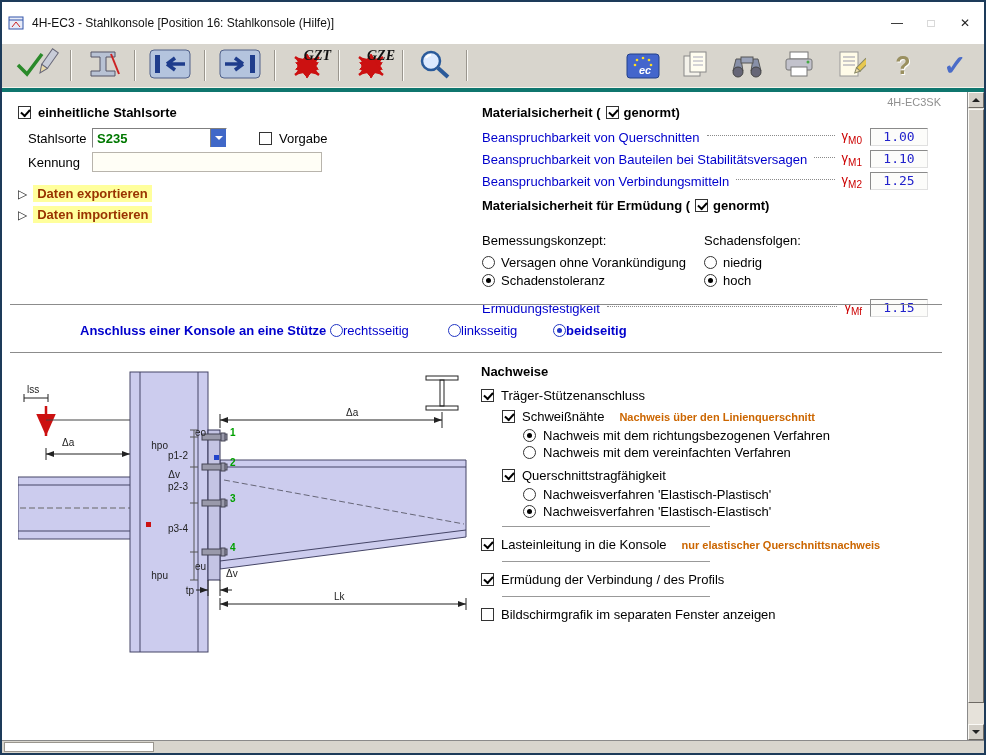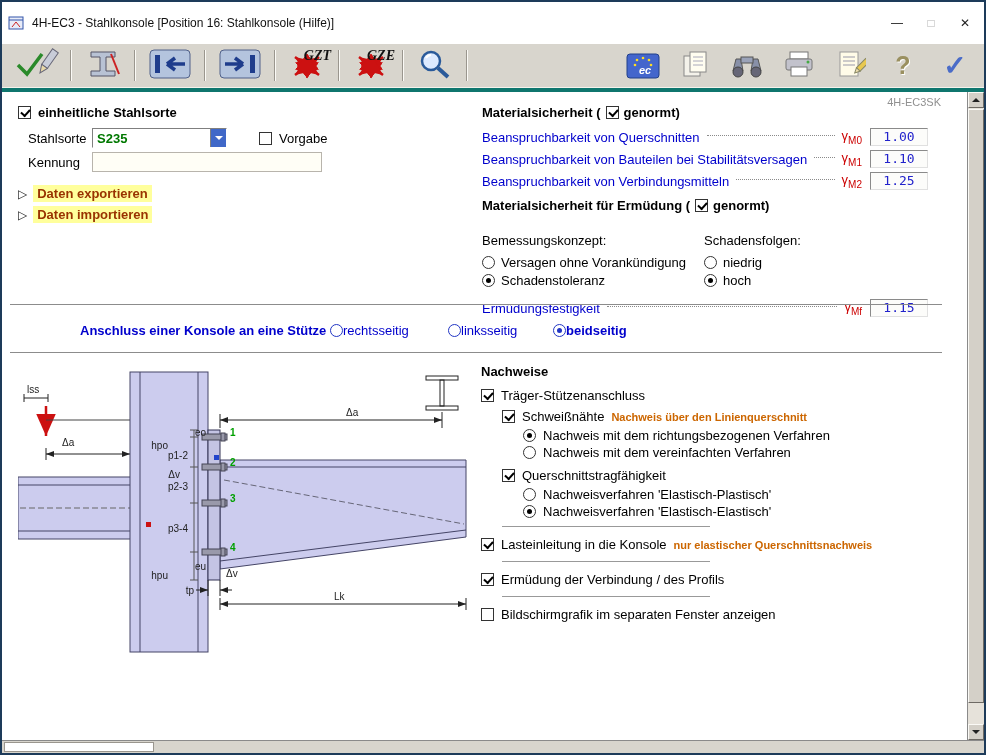--- a/index.html
+++ b/index.html
@@ -81,21 +81,21 @@
   .dwg-t { font:10px "Liberation Sans", sans-serif; fill:#222; }
   .dwg-n { font:bold 10px "Liberation Sans", sans-serif; fill:#00a000; }
 
   
   .checks { position:absolute; left:479px; top:272px; width:470px; }
   .ck-title { font-weight:bold; height:21px; }
   .ck-row { display:flex; align-items:center; gap:7px; height:21px; }
   .ck-row.ind1 { padding-left:21px; }
   .rd-row { display:flex; align-items:center; gap:7px; height:17px; padding-left:42px; }
   .ck-lbl { font-weight:normal; white-space:nowrap; }
-  .hint { font-size:11px; font-weight:bold; color:#cc6600; margin-left:0; white-space:nowrap; }
+  .hint { font-size:11px; font-weight:bold; color:#cc6600; margin-left:8px; white-space:nowrap; }
   .hline { border-top:1px solid #999; width:208px; margin:6px 0 7px 21px; }
   .sp4 { height:4px; }
 
   
   .vscroll { position:absolute; top:0; right:0; bottom:0; width:17px; background:#d4d0c8; border-left:1px solid #8a8a8a; display:flex; flex-direction:column; }
   .sb-btn { height:16px; background:#d4d0c8; border:1px solid; border-color:#fbfaf6 #6e6a64 #6e6a64 #fbfaf6; position:relative; flex:0 0 auto; }
   .sb-btn::after { content:""; position:absolute; left:3px; border:4px solid transparent; }
   .sb-up::after { top:5px; border-bottom-color:#222; border-top-width:0; }
   .sb-down::after { top:5px; border-top-color:#222; border-bottom-width:0; }
   .sb-track { flex:1; position:relative; background:#e6e2da; }

